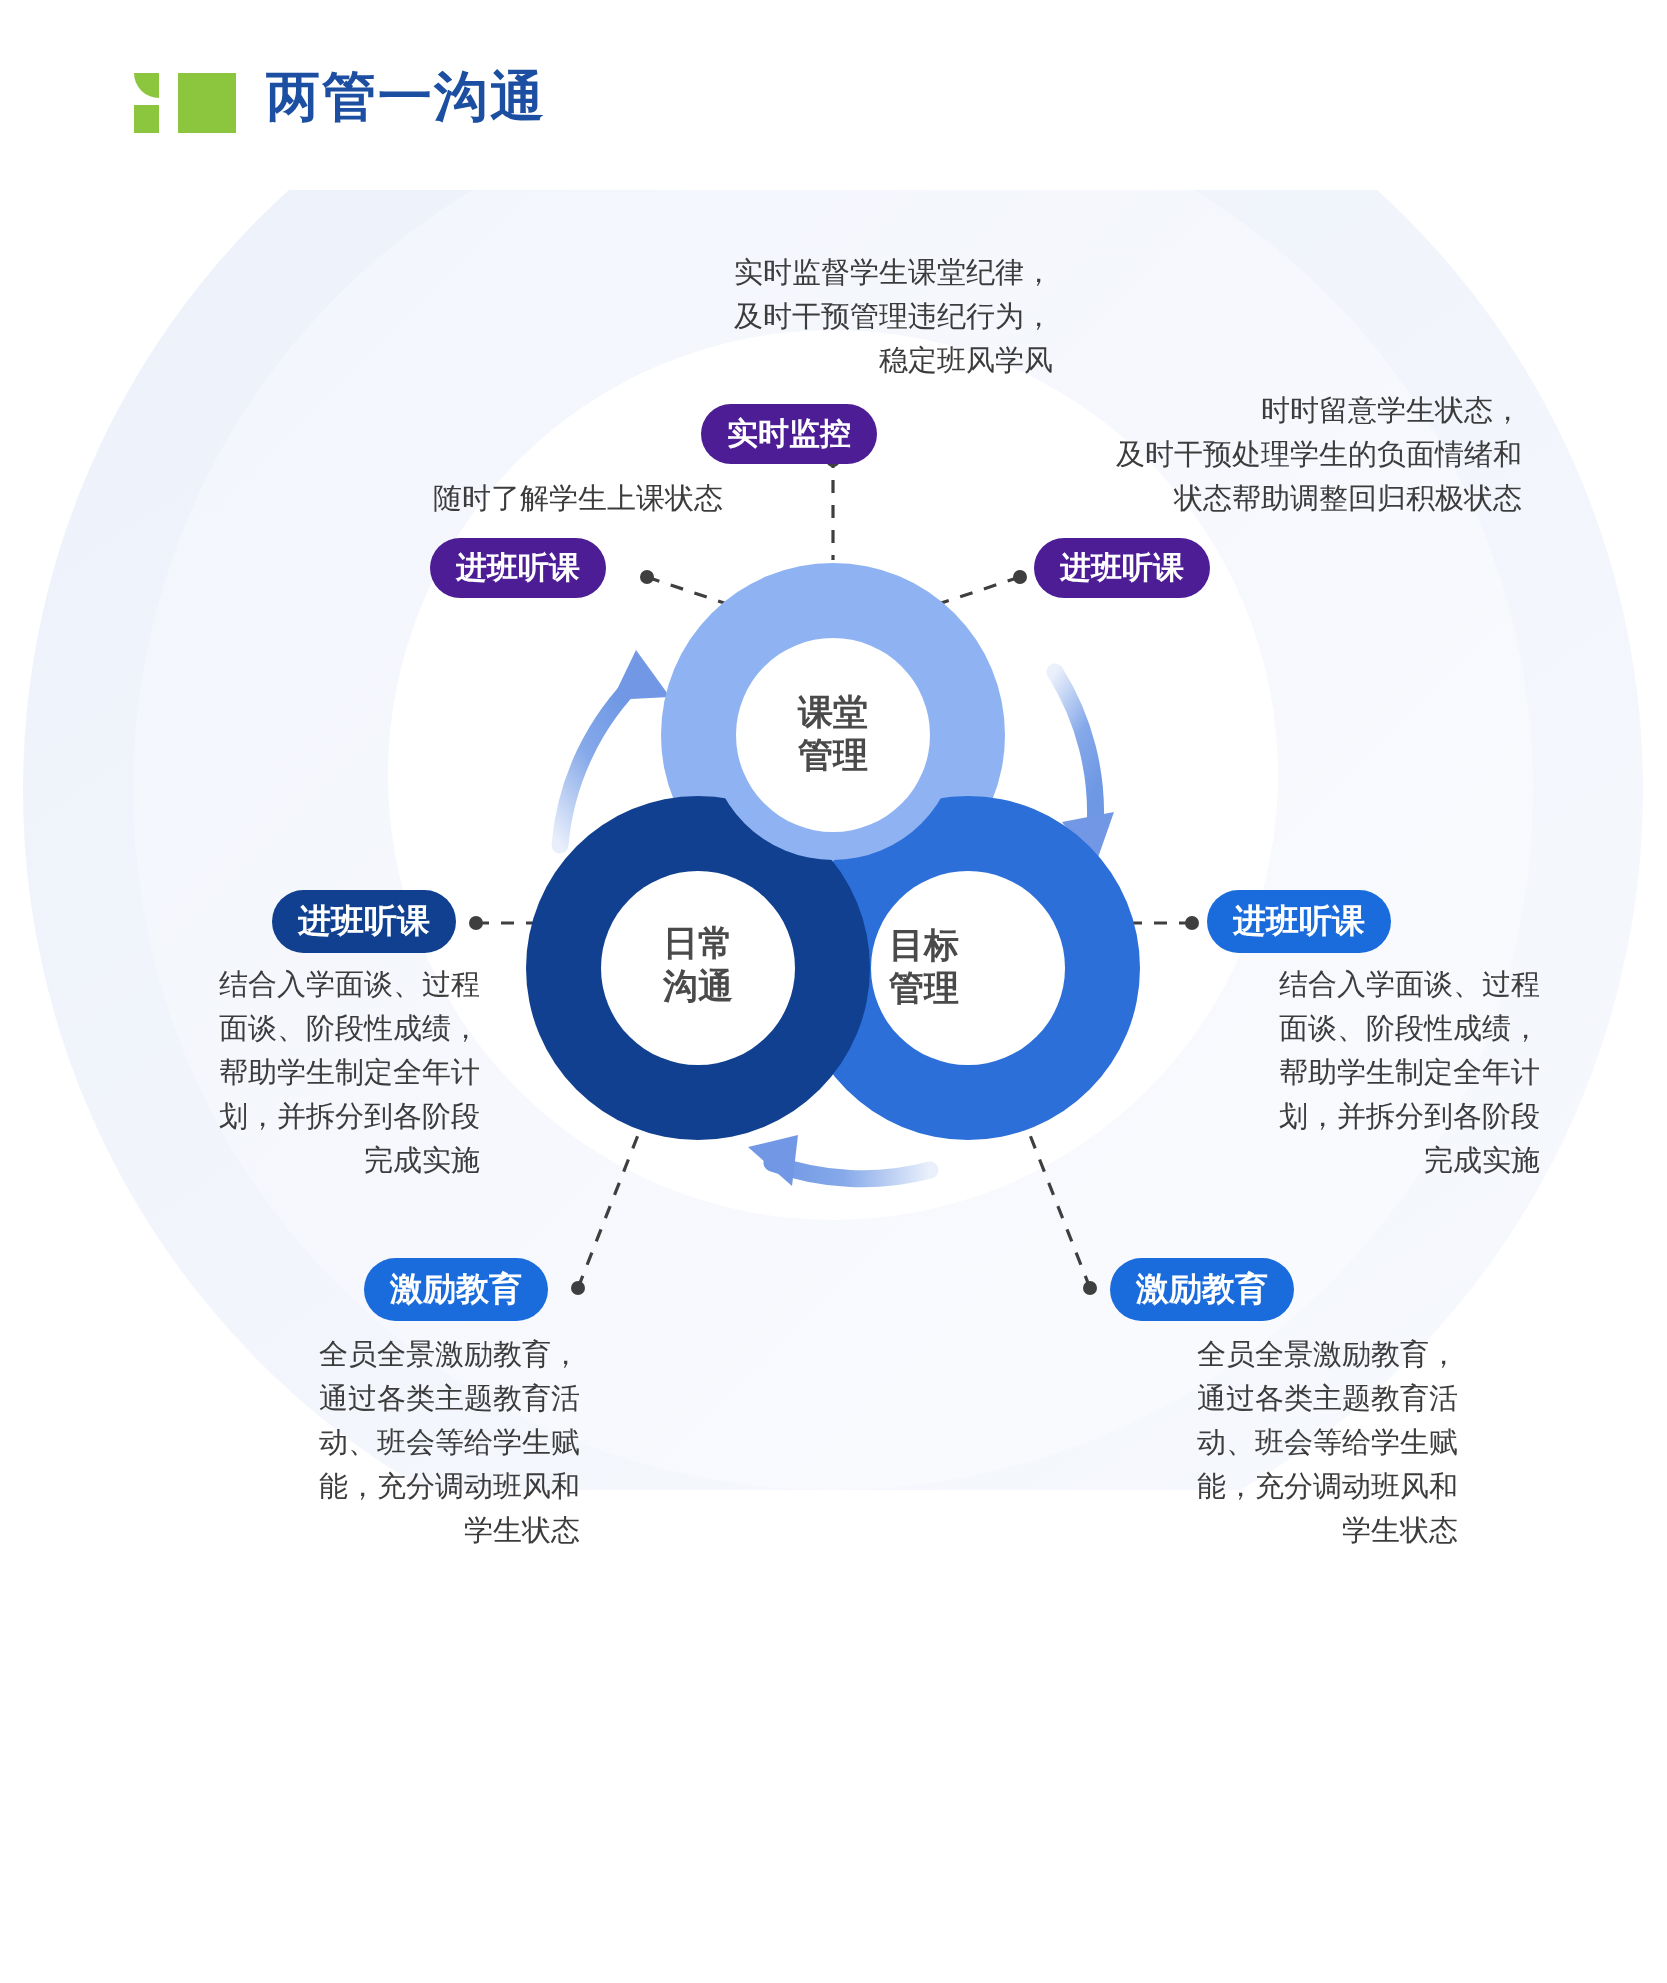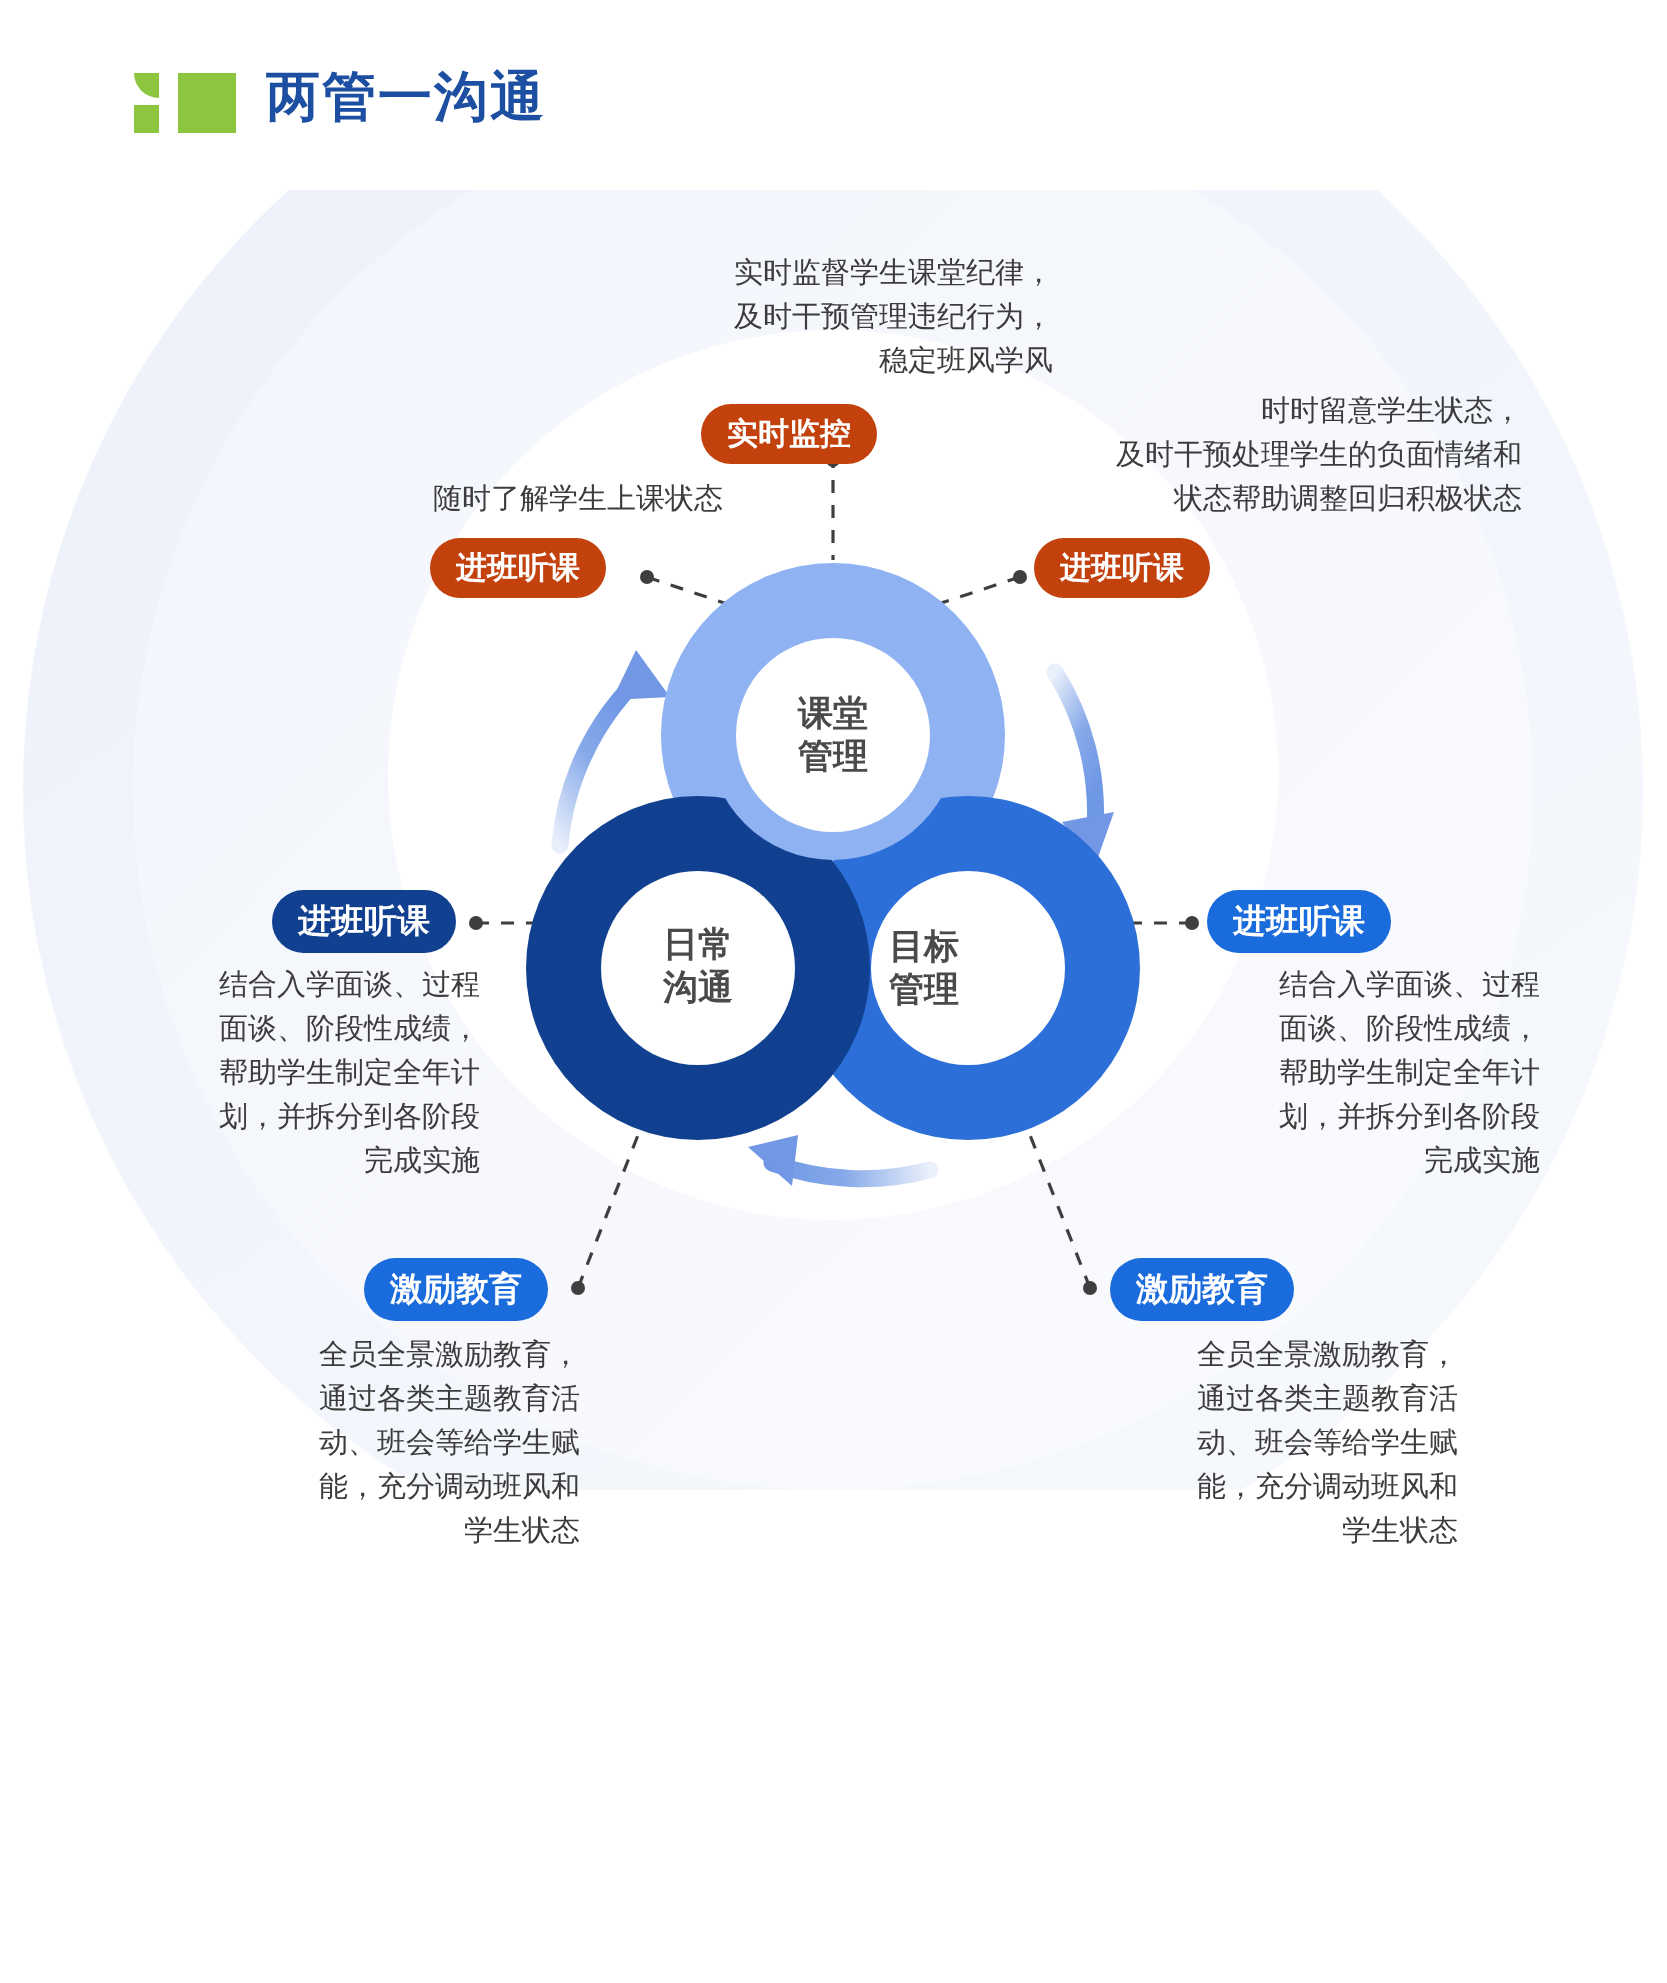--- a/index.html
+++ b/index.html
@@ -81,21 +81,21 @@
     display: flex;
     align-items: center;
     justify-content: center;
     color: #ffffff;
     font-weight: bold;
     border-radius: 999px;
     white-space: nowrap;
     box-sizing: border-box;
   }
   .pill-light {
-    background: #c2410c;
+    background: #4c1d95;
     font-size: 31px;
     padding: 9px 26px;
   }
   .pill-navy {
     background: #10408F;
     font-size: 33px;
     padding: 9px 26px;
   }
   .pill-blue {
     background: #1A6BDB;
@@ -120,20 +120,21 @@
     position: absolute;
     color: #4A4A4A;
     font-size: 35px;
     font-weight: bold;
     line-height: 1.22;
     text-align: right;
     white-space: pre-line;
     display: flex;
     align-items: center;
     justify-content: center;
+    font-family: Liberation Serif, serif;
   }
 </style>
 </head>
 <body>
 
 <div id="bg-wash">
   <svg width="1667" height="1300" viewBox="0 0 1667 1300" xmlns="http://www.w3.org/2000/svg">
     <defs>
       <linearGradient id="washGrad" x1="0" y1="0" x2="1" y2="1">
         <stop offset="0%" stop-color="#F2F5FC"></stop>

